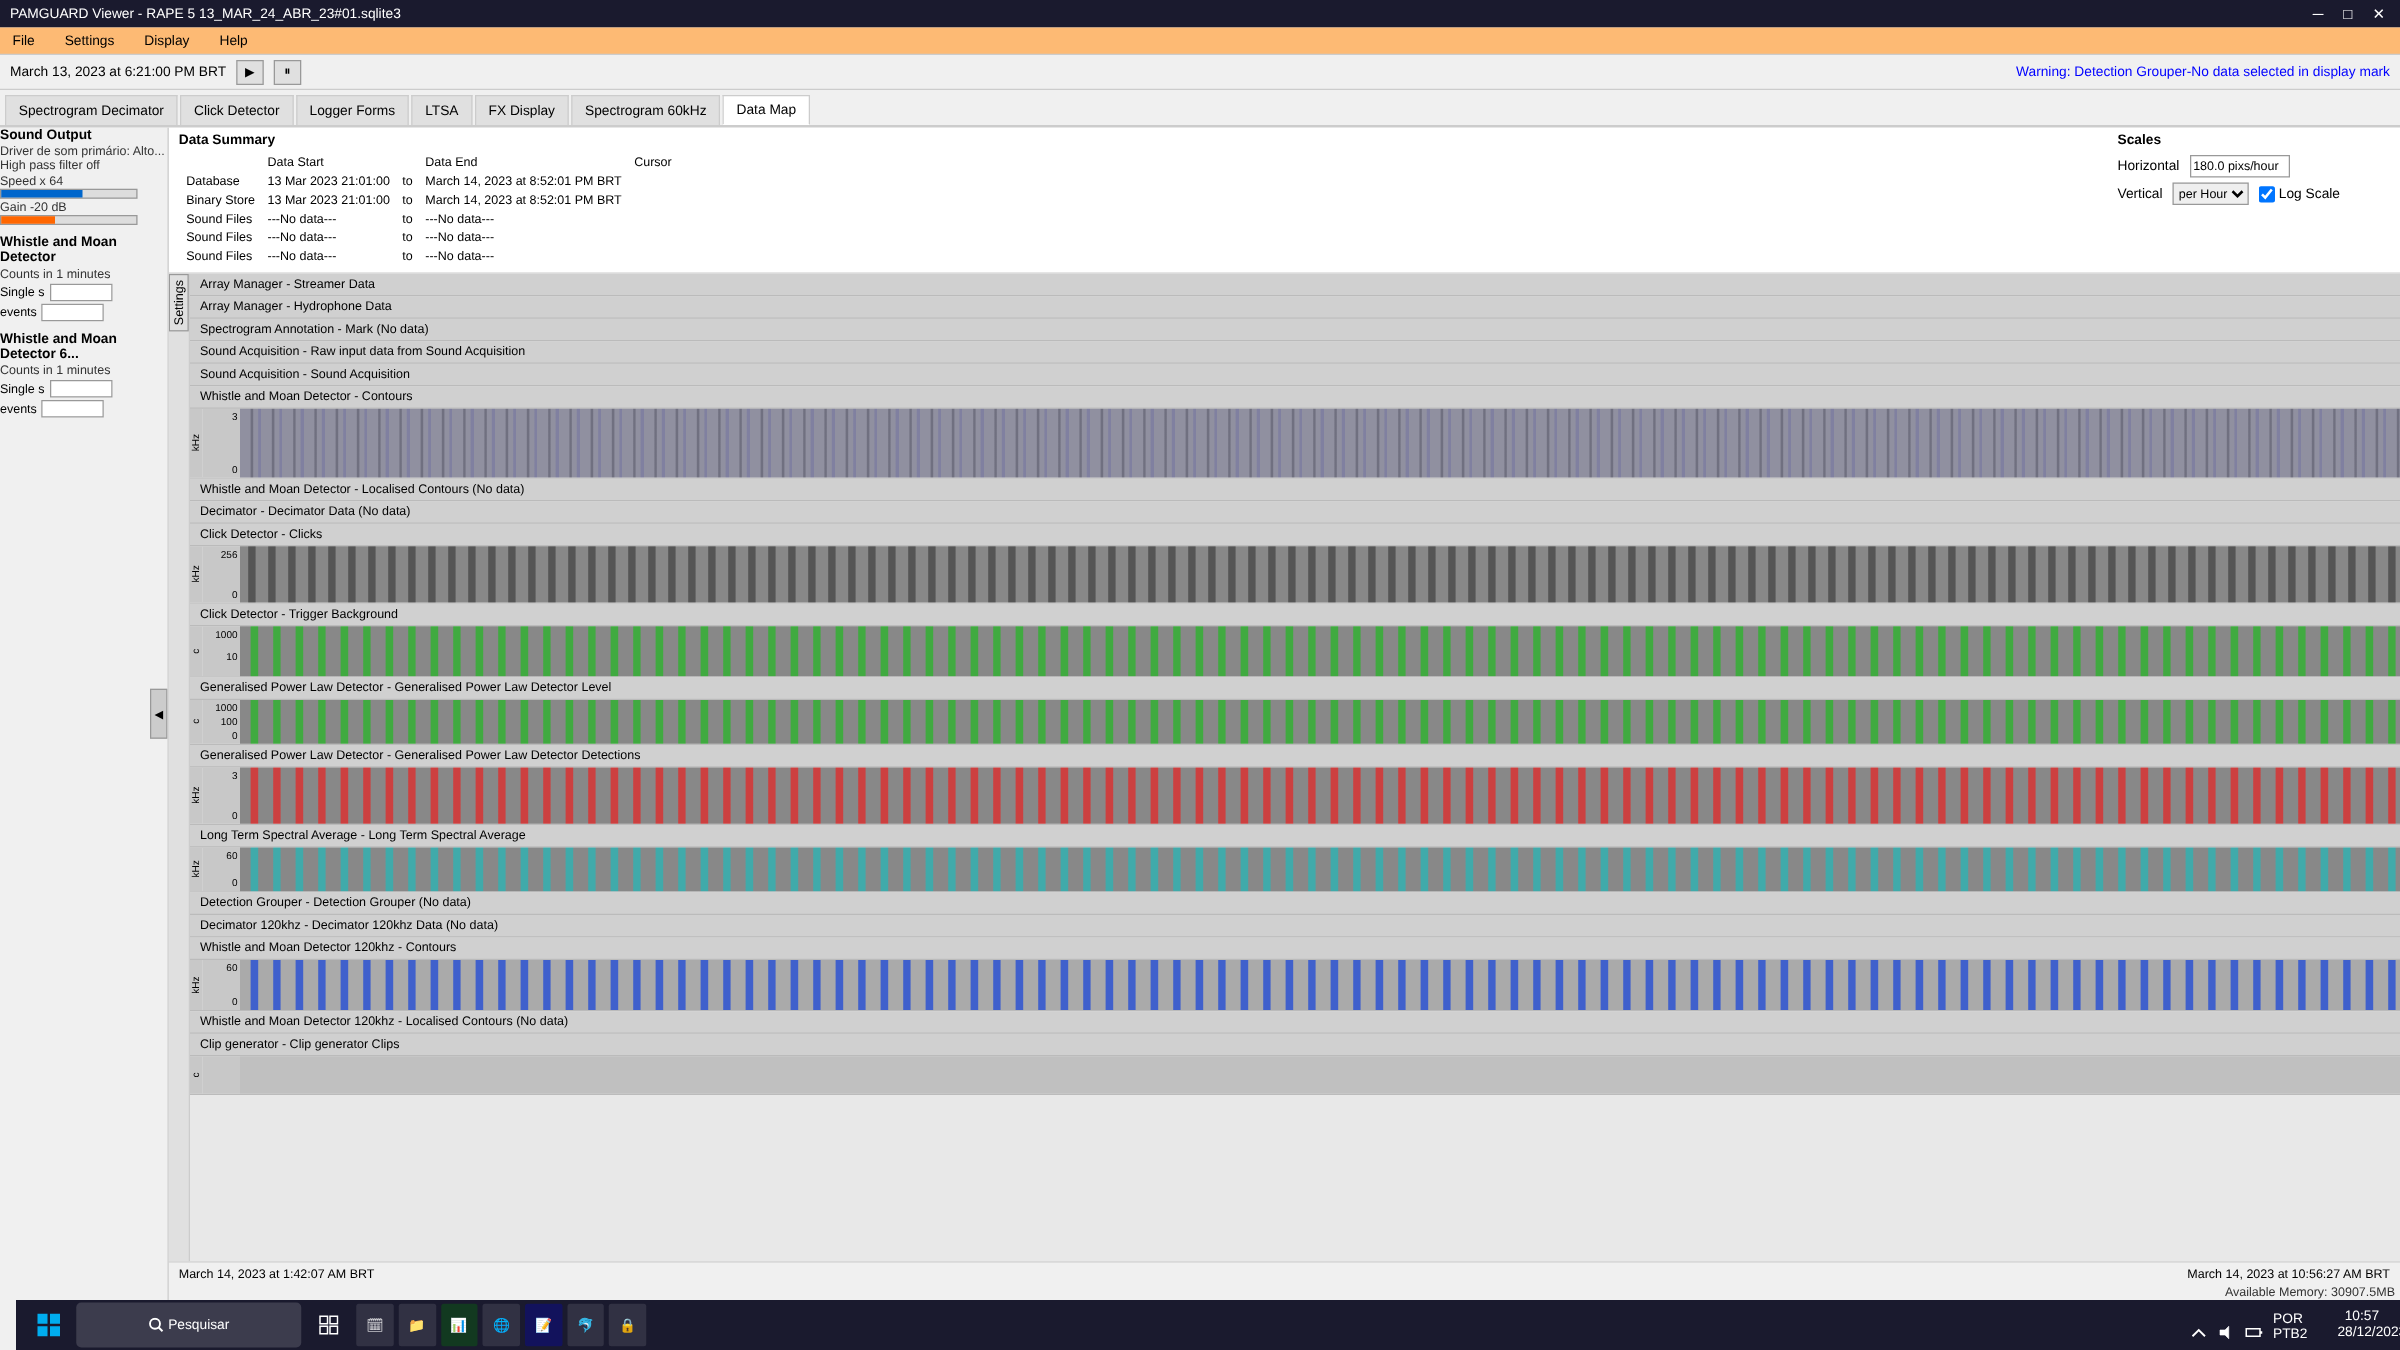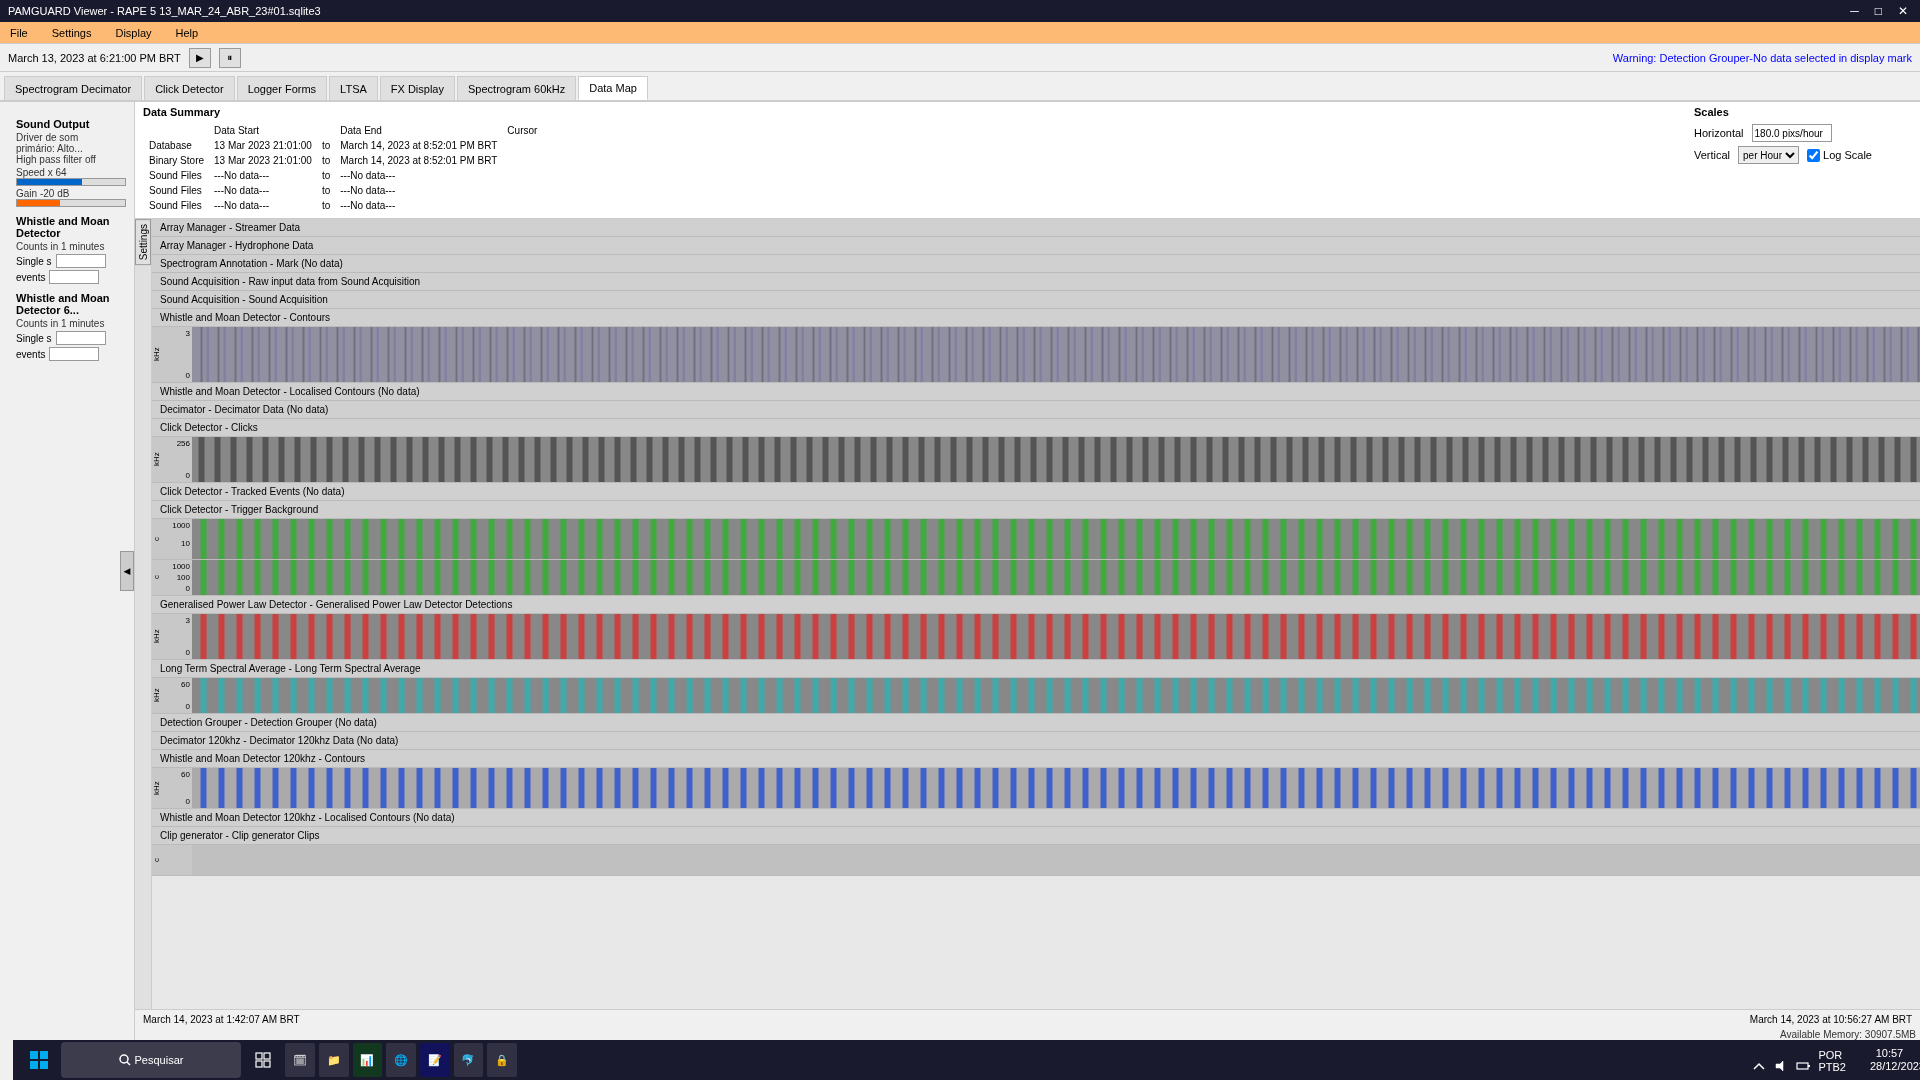--- a/index.html
+++ b/index.html
@@ -52,21 +52,21 @@
       justify-content: center;
       font-size: 10px;
     }
     #warning-text { color: blue; font-size: 11px; margin-left: auto; }
 
     
     #left-panel {
       width: 135px;
       background: #f0f0f0;
       border-right: 1px solid #ccc;
-      padding: 16px;
+      padding: 0;
       font-size: 10px;
       overflow: hidden;
     }
     .panel-section { margin-bottom: 8px; }
     .panel-label { font-size: 10px; color: #333; }
     .panel-title { font-size: 11px; font-weight: bold; margin-bottom: 2px; }
     .slider-container { margin: 2px 0; }
     .slider { width: 110px; height: 8px; background: #ddd; border: 1px solid #999; position: relative; }
     .slider-fill { height: 100%; background: #0066cc; }
     .slider-blue { background: #0066cc; }
@@ -474,36 +474,36 @@
           <div class="chart-row">
             <div class="chart-hz-label">kHz</div>
             <div class="chart-y-axis">
               <span>256</span>
               <span>0</span>
             </div>
             <div class="chart-body bars-mixed" style="height:45px;"></div>
           </div>
 
           <div class="full-width-label">
-            <span>Click Detector - Tracked Events  (No data)</span>
-          </div>
-          <div class="full-width-label">
             <span>Click Detector - Trigger Background</span>
           </div>
 
           <div class="chart-row">
             <div class="chart-hz-label">c</div>
             <div class="chart-y-axis">
               <span>1000</span>
               <span>10</span>
               <span></span>
             </div>
             <div class="chart-body bars-green" style="height:40px;"></div>
           </div>
 
+          <div class="full-width-label">
+            <span>Generalised Power Law Detector - Generalised Power Law Detector Level</span>
+          </div>
 
           <div class="chart-row">
             <div class="chart-hz-label">c</div>
             <div class="chart-y-axis">
               <span>1000</span>
               <span>100</span>
               <span>0</span>
             </div>
             <div class="chart-body bars-green" style="height:35px;"></div>
           </div>

